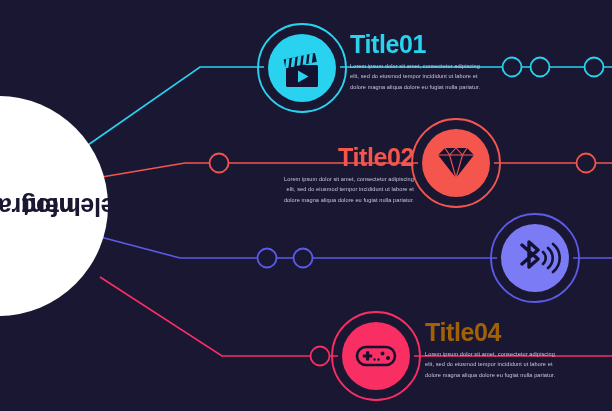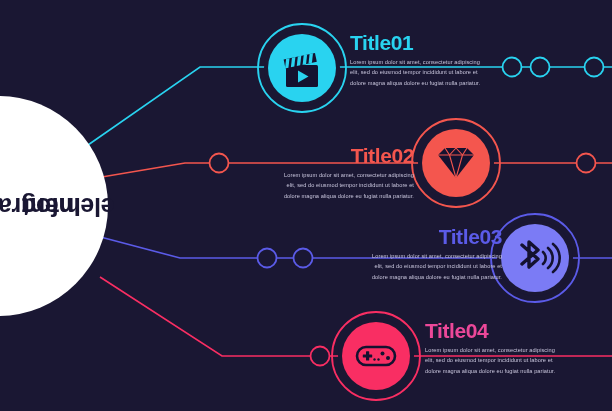--- a/index.html
+++ b/index.html
@@ -41,21 +41,21 @@
     letter-spacing: -0.3px;
     line-height: 1.08;
     text-align: center;
     display: block;
   }
   .txtblock {
     position: absolute;
     width: 132px;
   }
   .title {
-    font-size: 21px;
+    font-size: 25px;
     font-weight: bold;
     margin: 0 0 4px 0;
     letter-spacing: -0.4px;
     line-height: 1;
   }
   .body {
     font-size: 5.6px;
     line-height: 1.85;
     margin: 0;
     letter-spacing: 0.08px;
@@ -175,23 +175,19 @@
   <div class="txtblock lalign" style="left:350px; top:32px;">
     <p class="title" style="color:#29d3f0;">Title01</p>
     <p class="body" style="color:#c9c6dd;">Lorem ipsum dolor sit amet, consectetur adipiscing elit, sed do eiusmod tempor incididunt ut labore et dolore magna aliqua dolore eu fugiat nulla pariatur.</p>
   </div>
 
   <div class="txtblock ralign" style="left:282px; top:145px;">
     <p class="title" style="color:#f4564e;">Title02</p>
     <p class="body" style="color:#c9c6dd;">Lorem ipsum dolor sit amet, consectetur adipiscing elit, sed do eiusmod tempor incididunt ut labore et dolore magna aliqua dolore eu fugiat nulla pariatur.</p>
   </div>
 
-  <div class="txtblock ralign" style="left:370px; top:226px;">
-    <p class="title" style="color:#5b5be8;">Title03</p>
-    <p class="body" style="color:#c9c6dd;">Lorem ipsum dolor sit amet, consectetur adipiscing elit, sed do eiusmod tempor incididunt ut labore et dolore magna aliqua dolore eu fugiat nulla pariatur.</p>
-  </div>
 
   <div class="txtblock lalign" style="left:425px; top:320px;">
-    <p class="title" style="color:#ec4899;">Title04</p>
+    <p class="title" style="color:#a16207;">Title04</p>
     <p class="body" style="color:#c9c6dd;">Lorem ipsum dolor sit amet, consectetur adipiscing elit, sed do eiusmod tempor incididunt ut labore et dolore magna aliqua dolore eu fugiat nulla pariatur.</p>
   </div>
 
 </div>
 
 </body></html>

